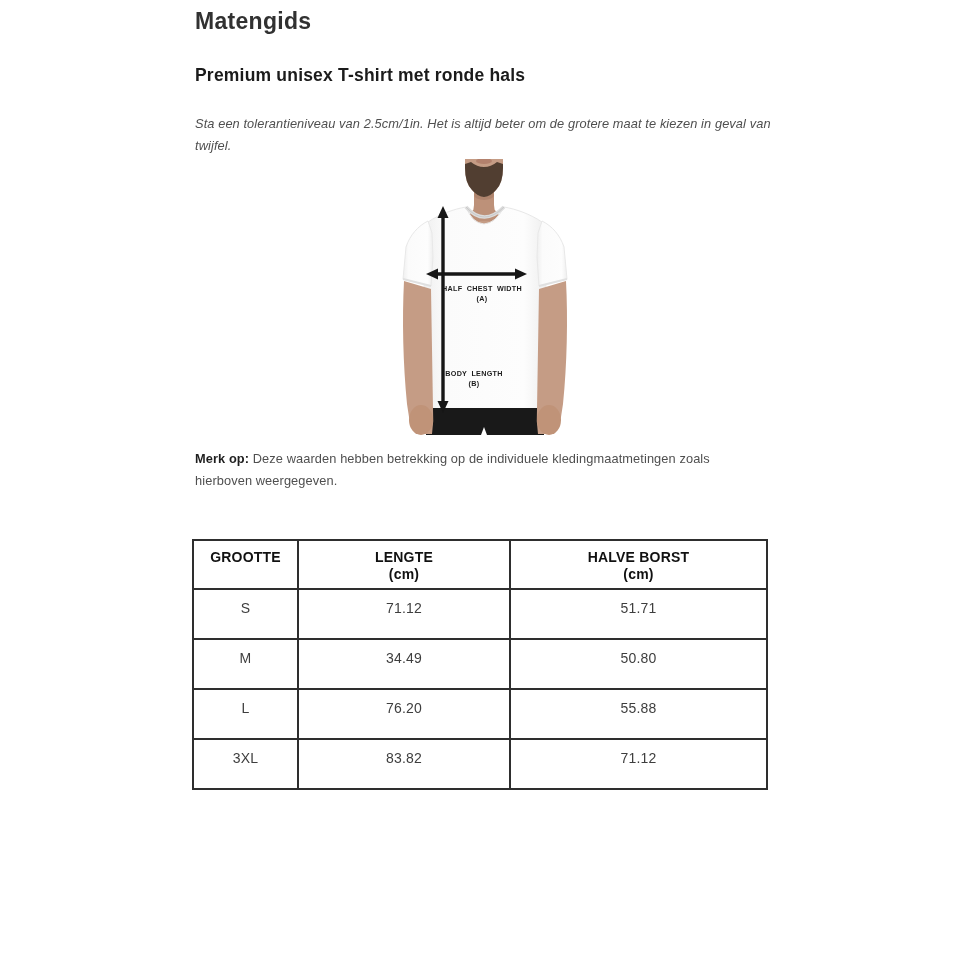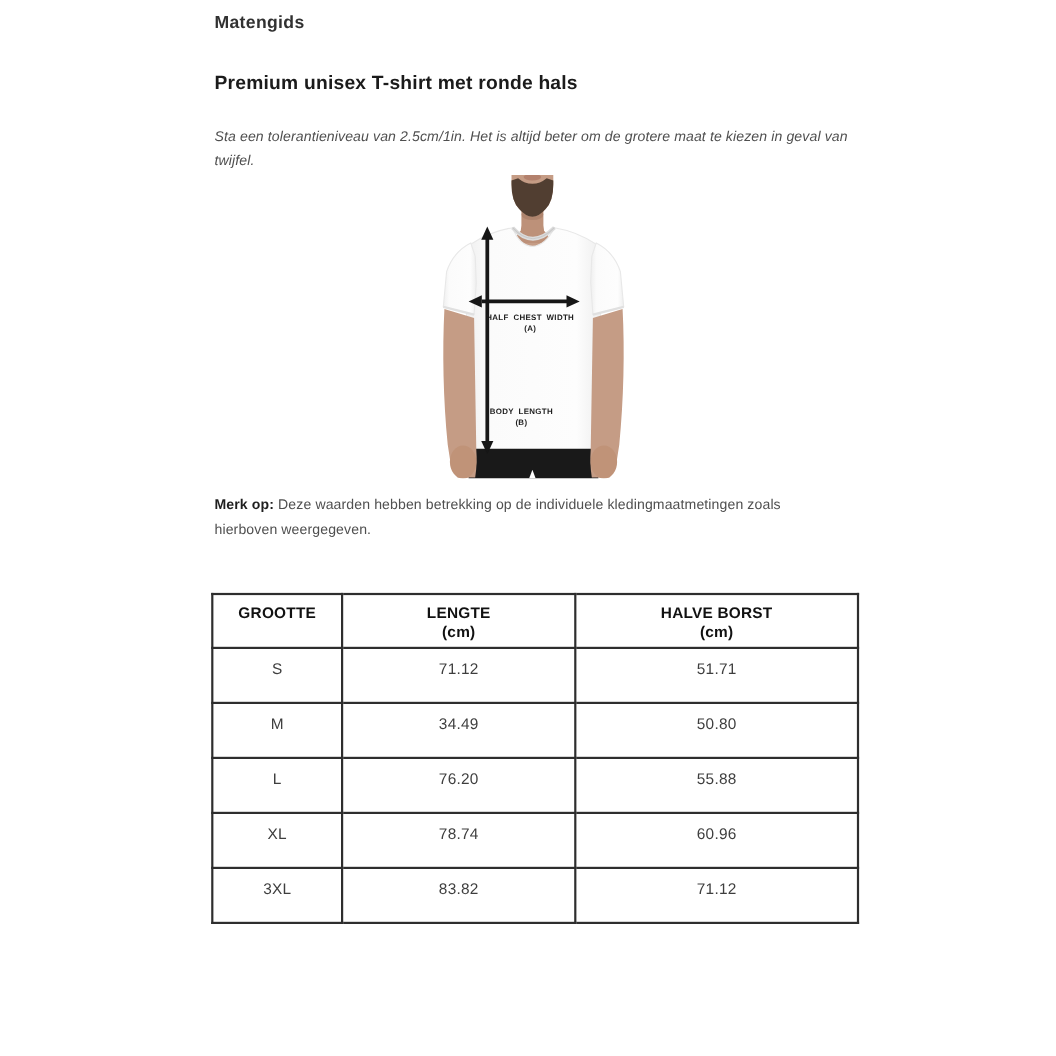--- a/index.html
+++ b/index.html
@@ -9,21 +9,21 @@
     background: #ffffff;
     font-family: "Liberation Sans", sans-serif;
     color: #4f4f4f;
     position: relative;
     overflow: hidden;
   }
   .page { position: absolute; left: 195px; top: 8px; width: 600px; }
 
   .title {
     margin: 0;
-    font-size: 16px; line-height: 26px;
+    font-size: 23px; line-height: 26px;
     font-weight: 600; color: #313131;
     letter-spacing: 0.3px;
   }
   .product-name {
     margin: 31px 0 0;
     font-size: 17.5px; line-height: 21px;
     font-weight: 700; color: #1b1b1b;
     letter-spacing: 0.2px;
   }
   .intro {
@@ -56,21 +56,21 @@
     height: 49px; padding: 8px 0 0;
     font-size: 14px; line-height: 16.5px;
     font-weight: 700; color: #111111;
     letter-spacing: 0.2px;
   }
   .size-table td {
     height: 50px; padding: 10px 0 0;
     font-size: 14px; color: #3e3e3e;
     letter-spacing: 0.2px;
   }
-  .col-size { width: 118px; border-radius: 22px; }
+  .col-size { width: 105px; border-radius: 22px; }
   .col-length { width: 212px; }
   .col-chest { width: 257px; }
 
   .svg-label {
     font-family: "Liberation Sans", sans-serif;
     font-weight: 700; fill: #1b1b1b;
     letter-spacing: 0.3px; word-spacing: 2px;
   }
 </style>
 </head>
@@ -169,25 +169,20 @@
         <td>M</td>
         <td>34.49</td>
         <td>50.80</td>
       </tr>
       <tr>
         <td>L</td>
         <td>76.20</td>
         <td>55.88</td>
       </tr>
       <tr>
-        <td>XL</td>
-        <td>78.74</td>
-        <td>60.96</td>
-      </tr>
-      <tr>
         <td>3XL</td>
         <td>83.82</td>
         <td>71.12</td>
       </tr>
     </tbody>
   </table>
 
 </div>
 
 </body></html>

